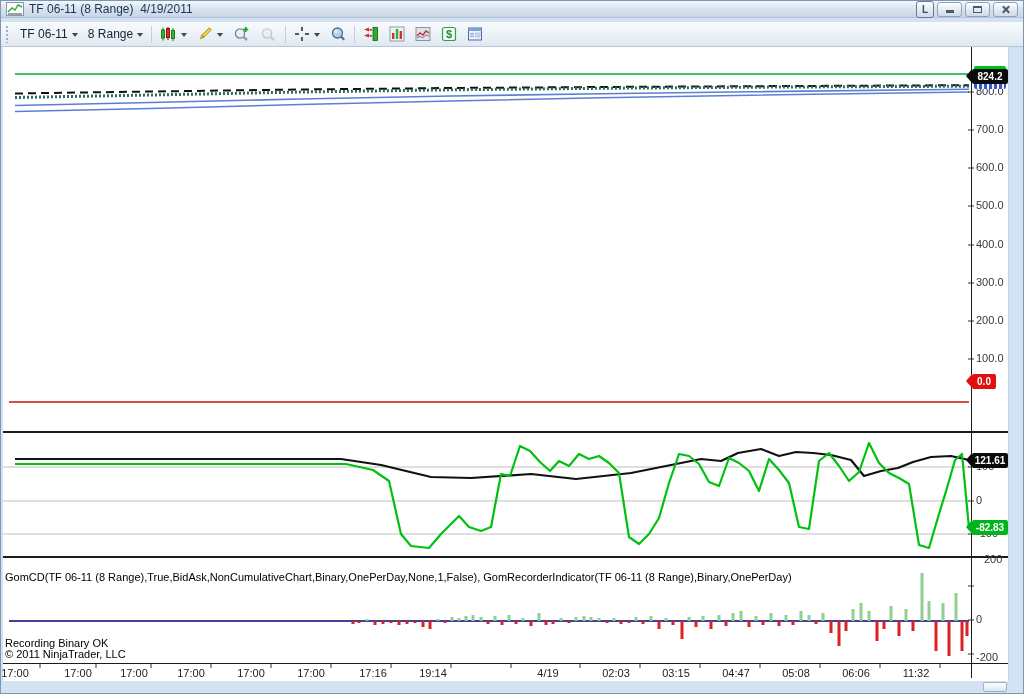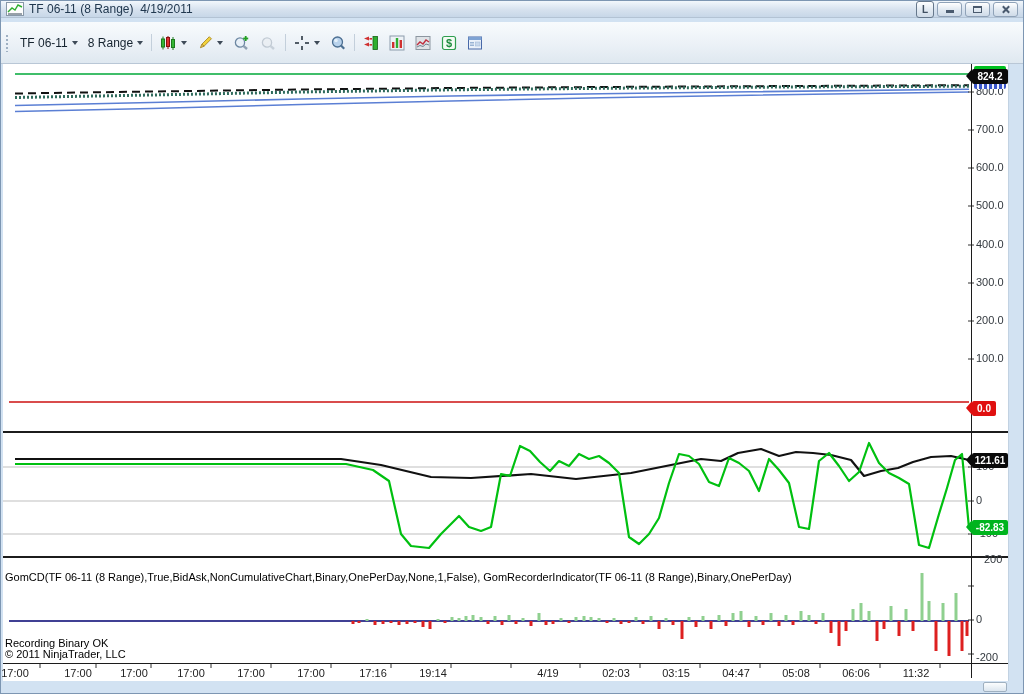--- a/index.html
+++ b/index.html
@@ -17,21 +17,21 @@
         display:flex;align-items:center;justify-content:center;padding:0;
         font-family:inherit;font-size:10px;font-weight:bold;color:#405062;}
   .wbtn.link{width:18px;height:17px;border-color:#66788c;}
   .ic-min{width:8px;height:3px;background:#4a5a6e;margin-top:5px;}
   .ic-max{width:9px;height:7px;border:1px solid #4a5a6e;border-top-width:2px;}
   .ic-close{position:relative;width:9px;height:9px;}
   .ic-close::before,.ic-close::after{content:"";position:absolute;left:4px;top:0;width:2px;height:9px;background:#4a5a6e;}
   .ic-close::before{transform:rotate(45deg);}
   .ic-close::after{transform:rotate(-45deg);}
   
-  .toolbar{position:absolute;left:0;top:21px;width:100%;height:42px;
+  .toolbar{position:absolute;left:0;top:21px;width:100%;height:25px;
            background:linear-gradient(#f8fbfd,#eaf0f6 60%,#dfe8f0);
            border-bottom:1px solid #b9c7d6;display:flex;align-items:center;padding:0 2px;z-index:10;}
   .grip{width:5px;height:18px;margin:0 5px 0 2px;
         background-image:radial-gradient(#9fb0c2 1px,transparent 1.2px);background-size:4px 4px;}
   .tbtn{display:inline-flex;align-items:center;height:20px;padding:0 5px;border:0;background:transparent;
         font-family:inherit;font-size:12px;color:#15232f;}
   .tbtn svg{display:block;}
   .tbtn.disabled{opacity:.45;}
   .caret{width:0;height:0;border:3px solid transparent;border-top:4px solid #3e4a58;margin-left:4px;margin-top:4px;}
   .tsep{width:1px;height:17px;background:#c3cfdb;margin:0 3px;}
@@ -362,21 +362,21 @@
       <div class="tlab" style="left: 855px;">06:06</div>
       <div class="tlab" style="left: 915px;">11:32</div>
     </div>
   <div id="markers">
       <div class="marker" style="top: 65px;">
         <div class="strip-g"></div>
         <div class="mbox" style="background: rgb(10, 10, 10);">824.2</div>
         <span class="marrow" style="border-right-color: rgb(10, 10, 10); top: 3px;"></span>
         <div class="strip-b"></div>
       </div>
-      <div class="marker" style="top: 400px; width: 24px;">
+      <div class="marker" style="top: 373px; width: 24px;">
         <div class="mbox" style="background: rgb(224, 16, 16);">0.0</div>
         <span class="marrow" style="border-right-color: rgb(224, 16, 16); top: 0px;"></span>
       </div>
       <div class="marker" style="top: 452px;">
         <div class="mbox" style="background: rgb(10, 10, 10);">121.61</div>
         <span class="marrow" style="border-right-color: rgb(10, 10, 10); top: 0px;"></span>
       </div>
       <div class="marker" style="top: 519px;">
         <div class="mbox" style="background: rgb(0, 180, 30);">-82.83</div>
         <span class="marrow" style="border-right-color: rgb(0, 180, 30); top: 0px;"></span>

